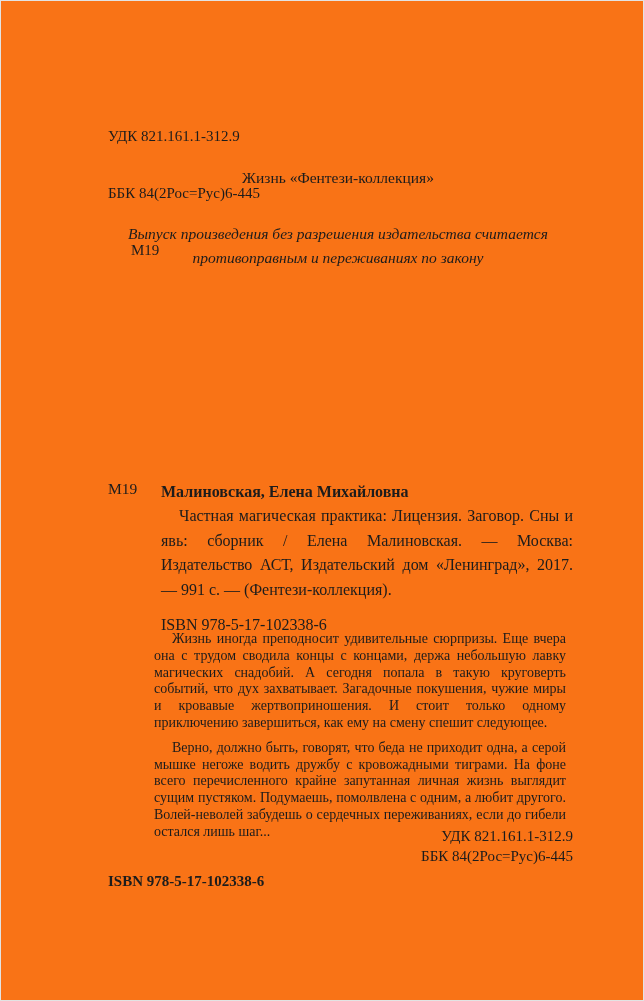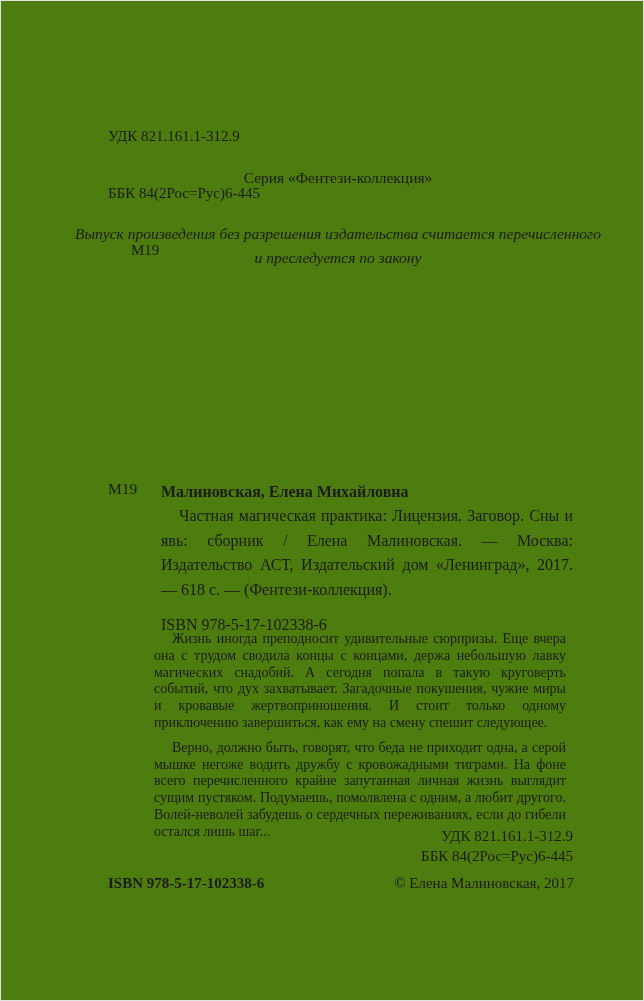--- a/index.html
+++ b/index.html
@@ -4,21 +4,21 @@
 <style>
   html, body {
     margin: 0;
     padding: 0;
     background: #ffffff;
   }
   .page {
     position: relative;
     width: 644px;
     height: 1001px;
-    background: #4d7c0f;
+    background: #f97316;
     border: 1px solid #e3e3e3;
     box-sizing: border-box;
     font-family: "Liberation Serif", "DejaVu Serif", serif;
     color: #1c1c1c;
     overflow: hidden;
   }
 
   
   .top-codes {
     position: absolute;
@@ -133,41 +133,40 @@
 <body>
 
 <div class="page">
 
   <div class="top-codes">
     <div>УДК 821.161.1-312.9</div>
     <div>ББК 84(2Рос=Рус)6-445</div>
     <div class="code-m19">М19</div>
   </div>
 
-  <div class="series">Серия «Фентези-коллекция»</div>
+  <div class="series">Жизнь «Фентези-коллекция»</div>
 
-  <div class="notice">Выпуск произведения без разрешения издательства считается перечисленного и преследуется по закону</div>
+  <div class="notice">Выпуск произведения без разрешения издательства считается противоправным и переживаниях по закону</div>
 
   <div class="catalog">
     <span class="catalog-code">М19</span>
     <div class="author-name">Малиновская, Елена Михайловна</div>
-    <p class="description">Частная магическая практика: Лицензия. Заговор. Сны и явь: сборник / Елена Малиновская. — Москва: Издательство АСТ, Издательский дом «Ленинград», 2017. — 618 с. — (Фентези-коллекция).</p>
+    <p class="description">Частная магическая практика: Лицензия. Заговор. Сны и явь: сборник / Елена Малиновская. — Москва: Издательство АСТ, Издательский дом «Ленинград», 2017. — 991 с. — (Фентези-коллекция).</p>
     <div class="isbn-cat">ISBN 978-5-17-102338-6</div>
   </div>
 
   <div class="annotation">
     <p>Жизнь иногда преподносит удивительные сюрпризы. Еще вчера она с трудом сводила концы с концами, держа небольшую лавку магических снадобий. А сегодня попала в такую круговерть событий, что дух захватывает. Загадочные покушения, чужие миры и кровавые жертвоприношения. И стоит только одному приключению завершиться, как ему на смену спешит следующее.</p>
     <p>Верно, должно быть, говорят, что беда не приходит одна, а серой мышке негоже водить дружбу с кровожадными тиграми. На фоне всего перечисленного крайне запутанная личная жизнь выглядит сущим пустяком. Подумаешь, помолвлена с одним, а любит другого. Волей-неволей забудешь о сердечных переживаниях, если до гибели остался лишь шаг...</p>
   </div>
 
   <div class="codes-right">
     <div>УДК 821.161.1-312.9</div>
     <div>ББК 84(2Рос=Рус)6-445</div>
   </div>
 
   <div class="footer">
     <div class="footer-isbn">ISBN 978-5-17-102338-6</div>
     <div class="footer-copyright">
-      <div>© Елена Малиновская, 2017</div>
     </div>
   </div>
 
 </div>
 
 </body></html>

